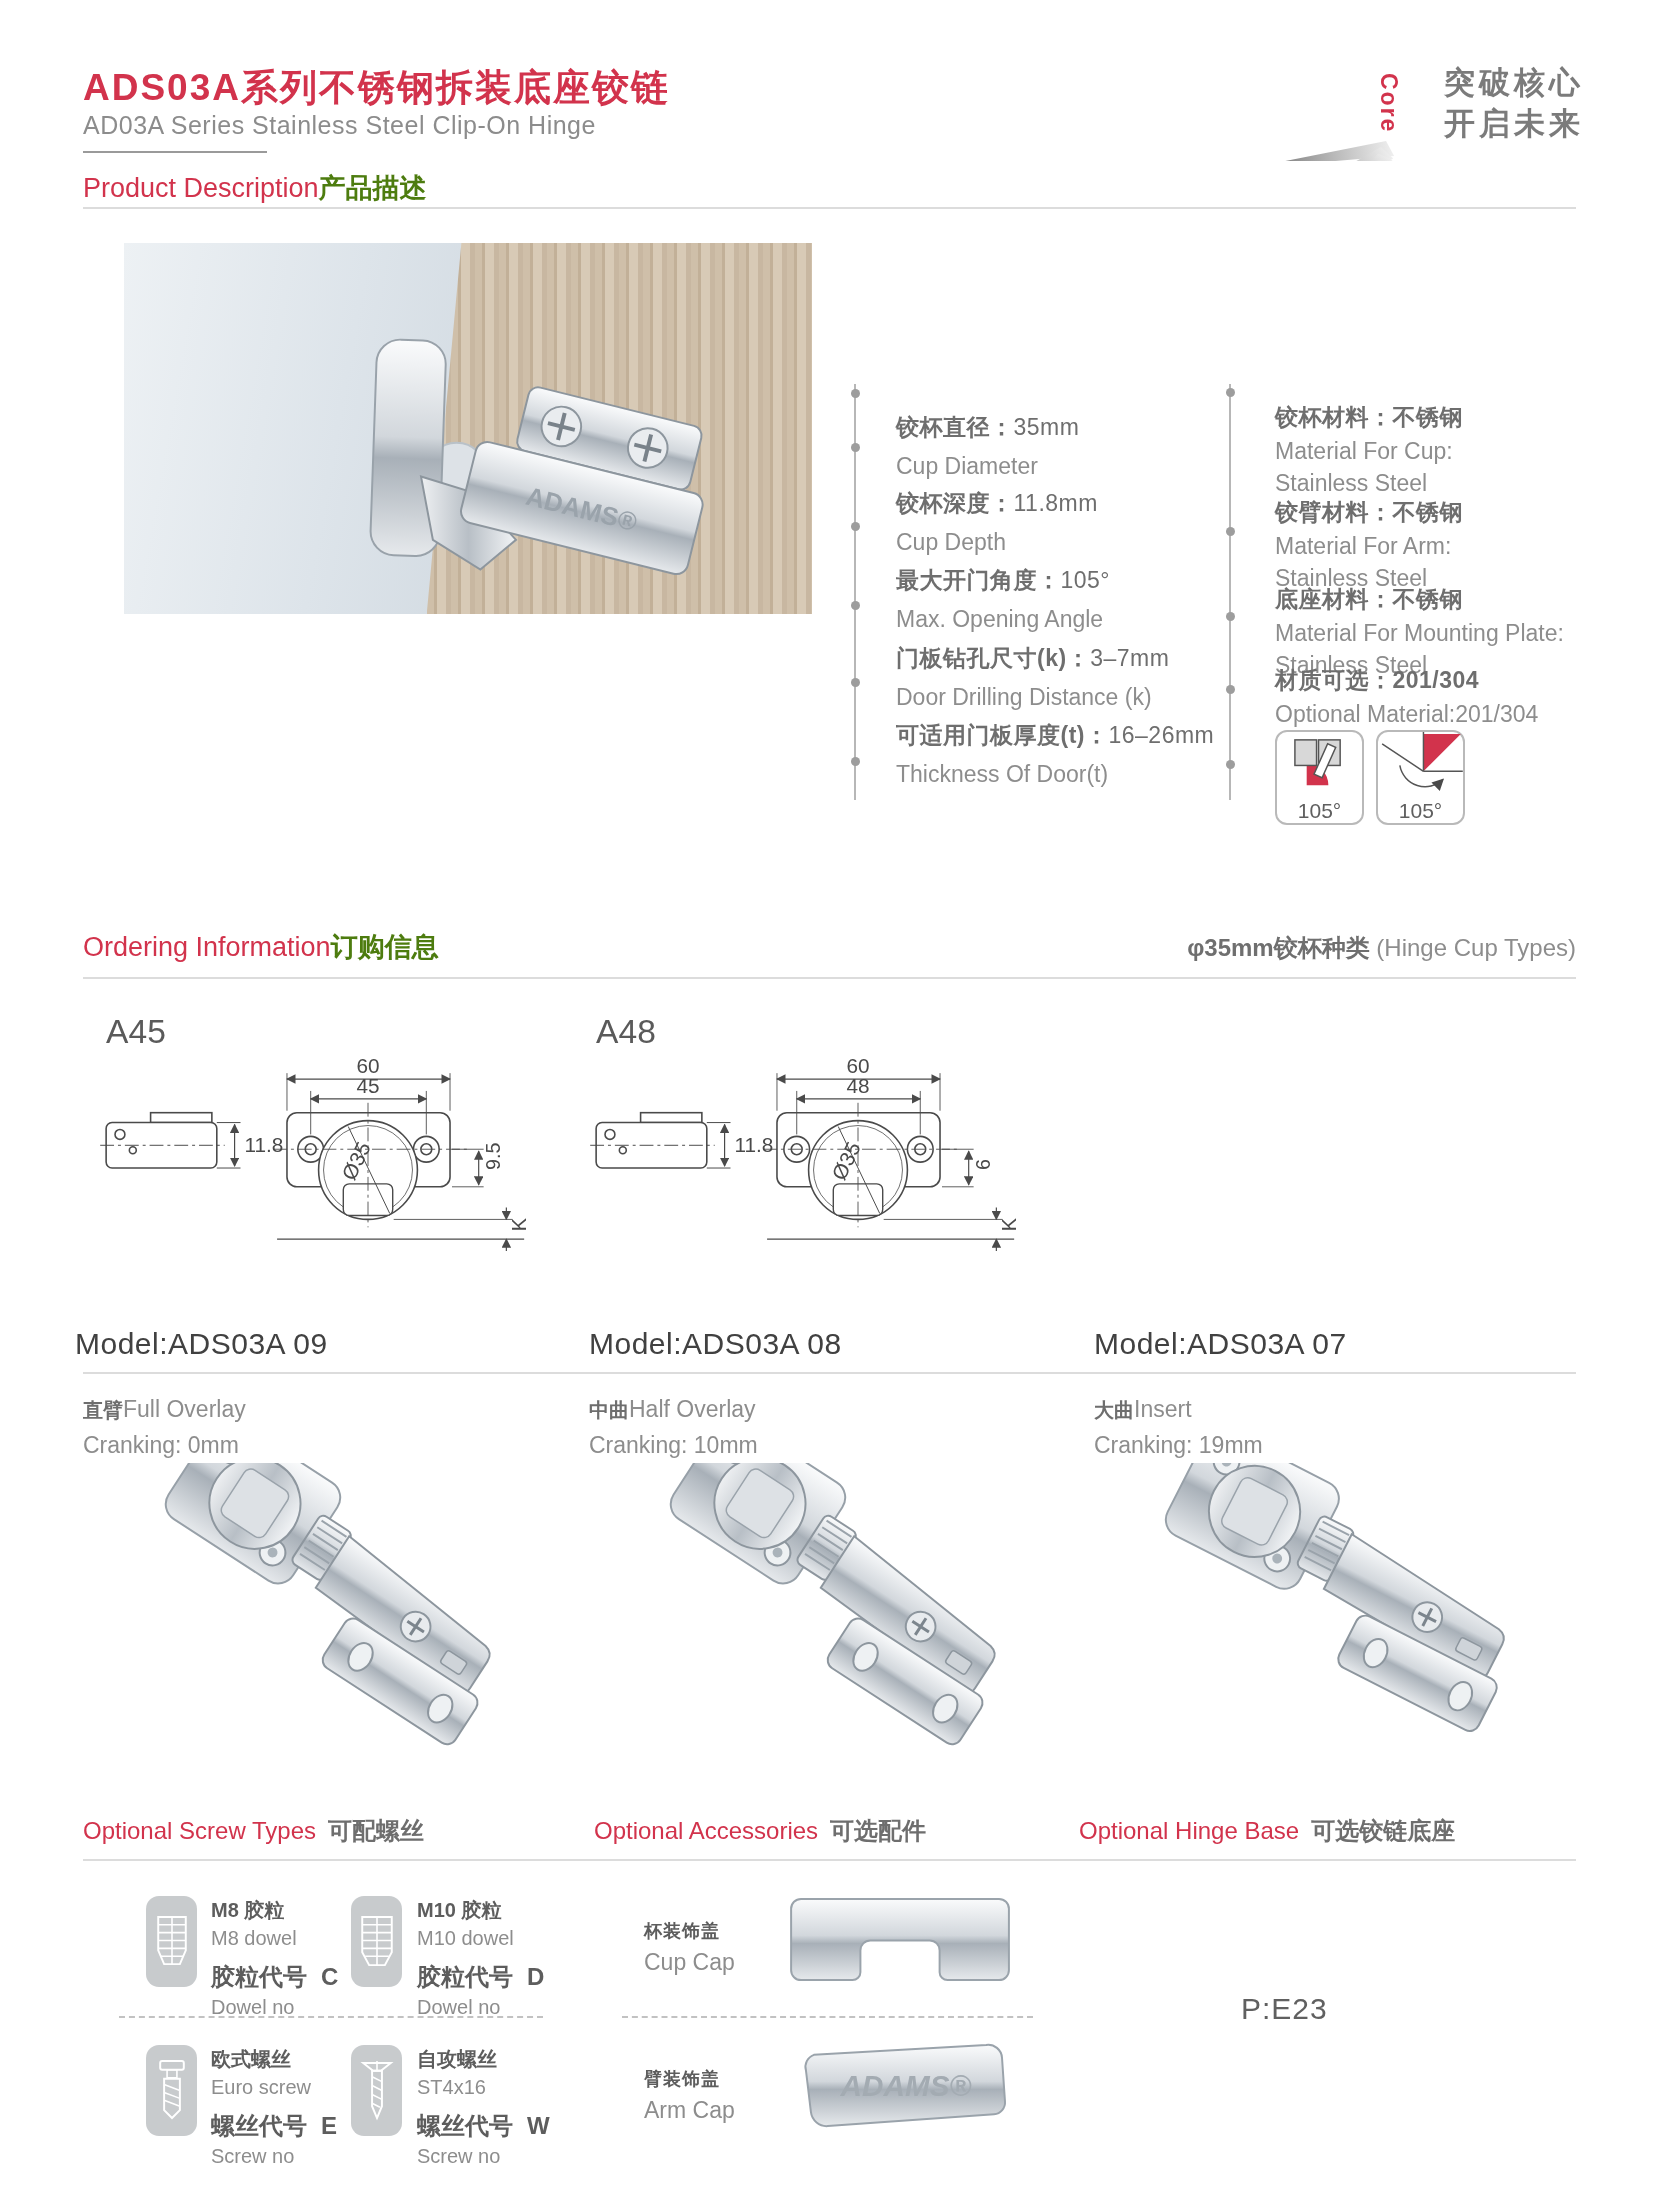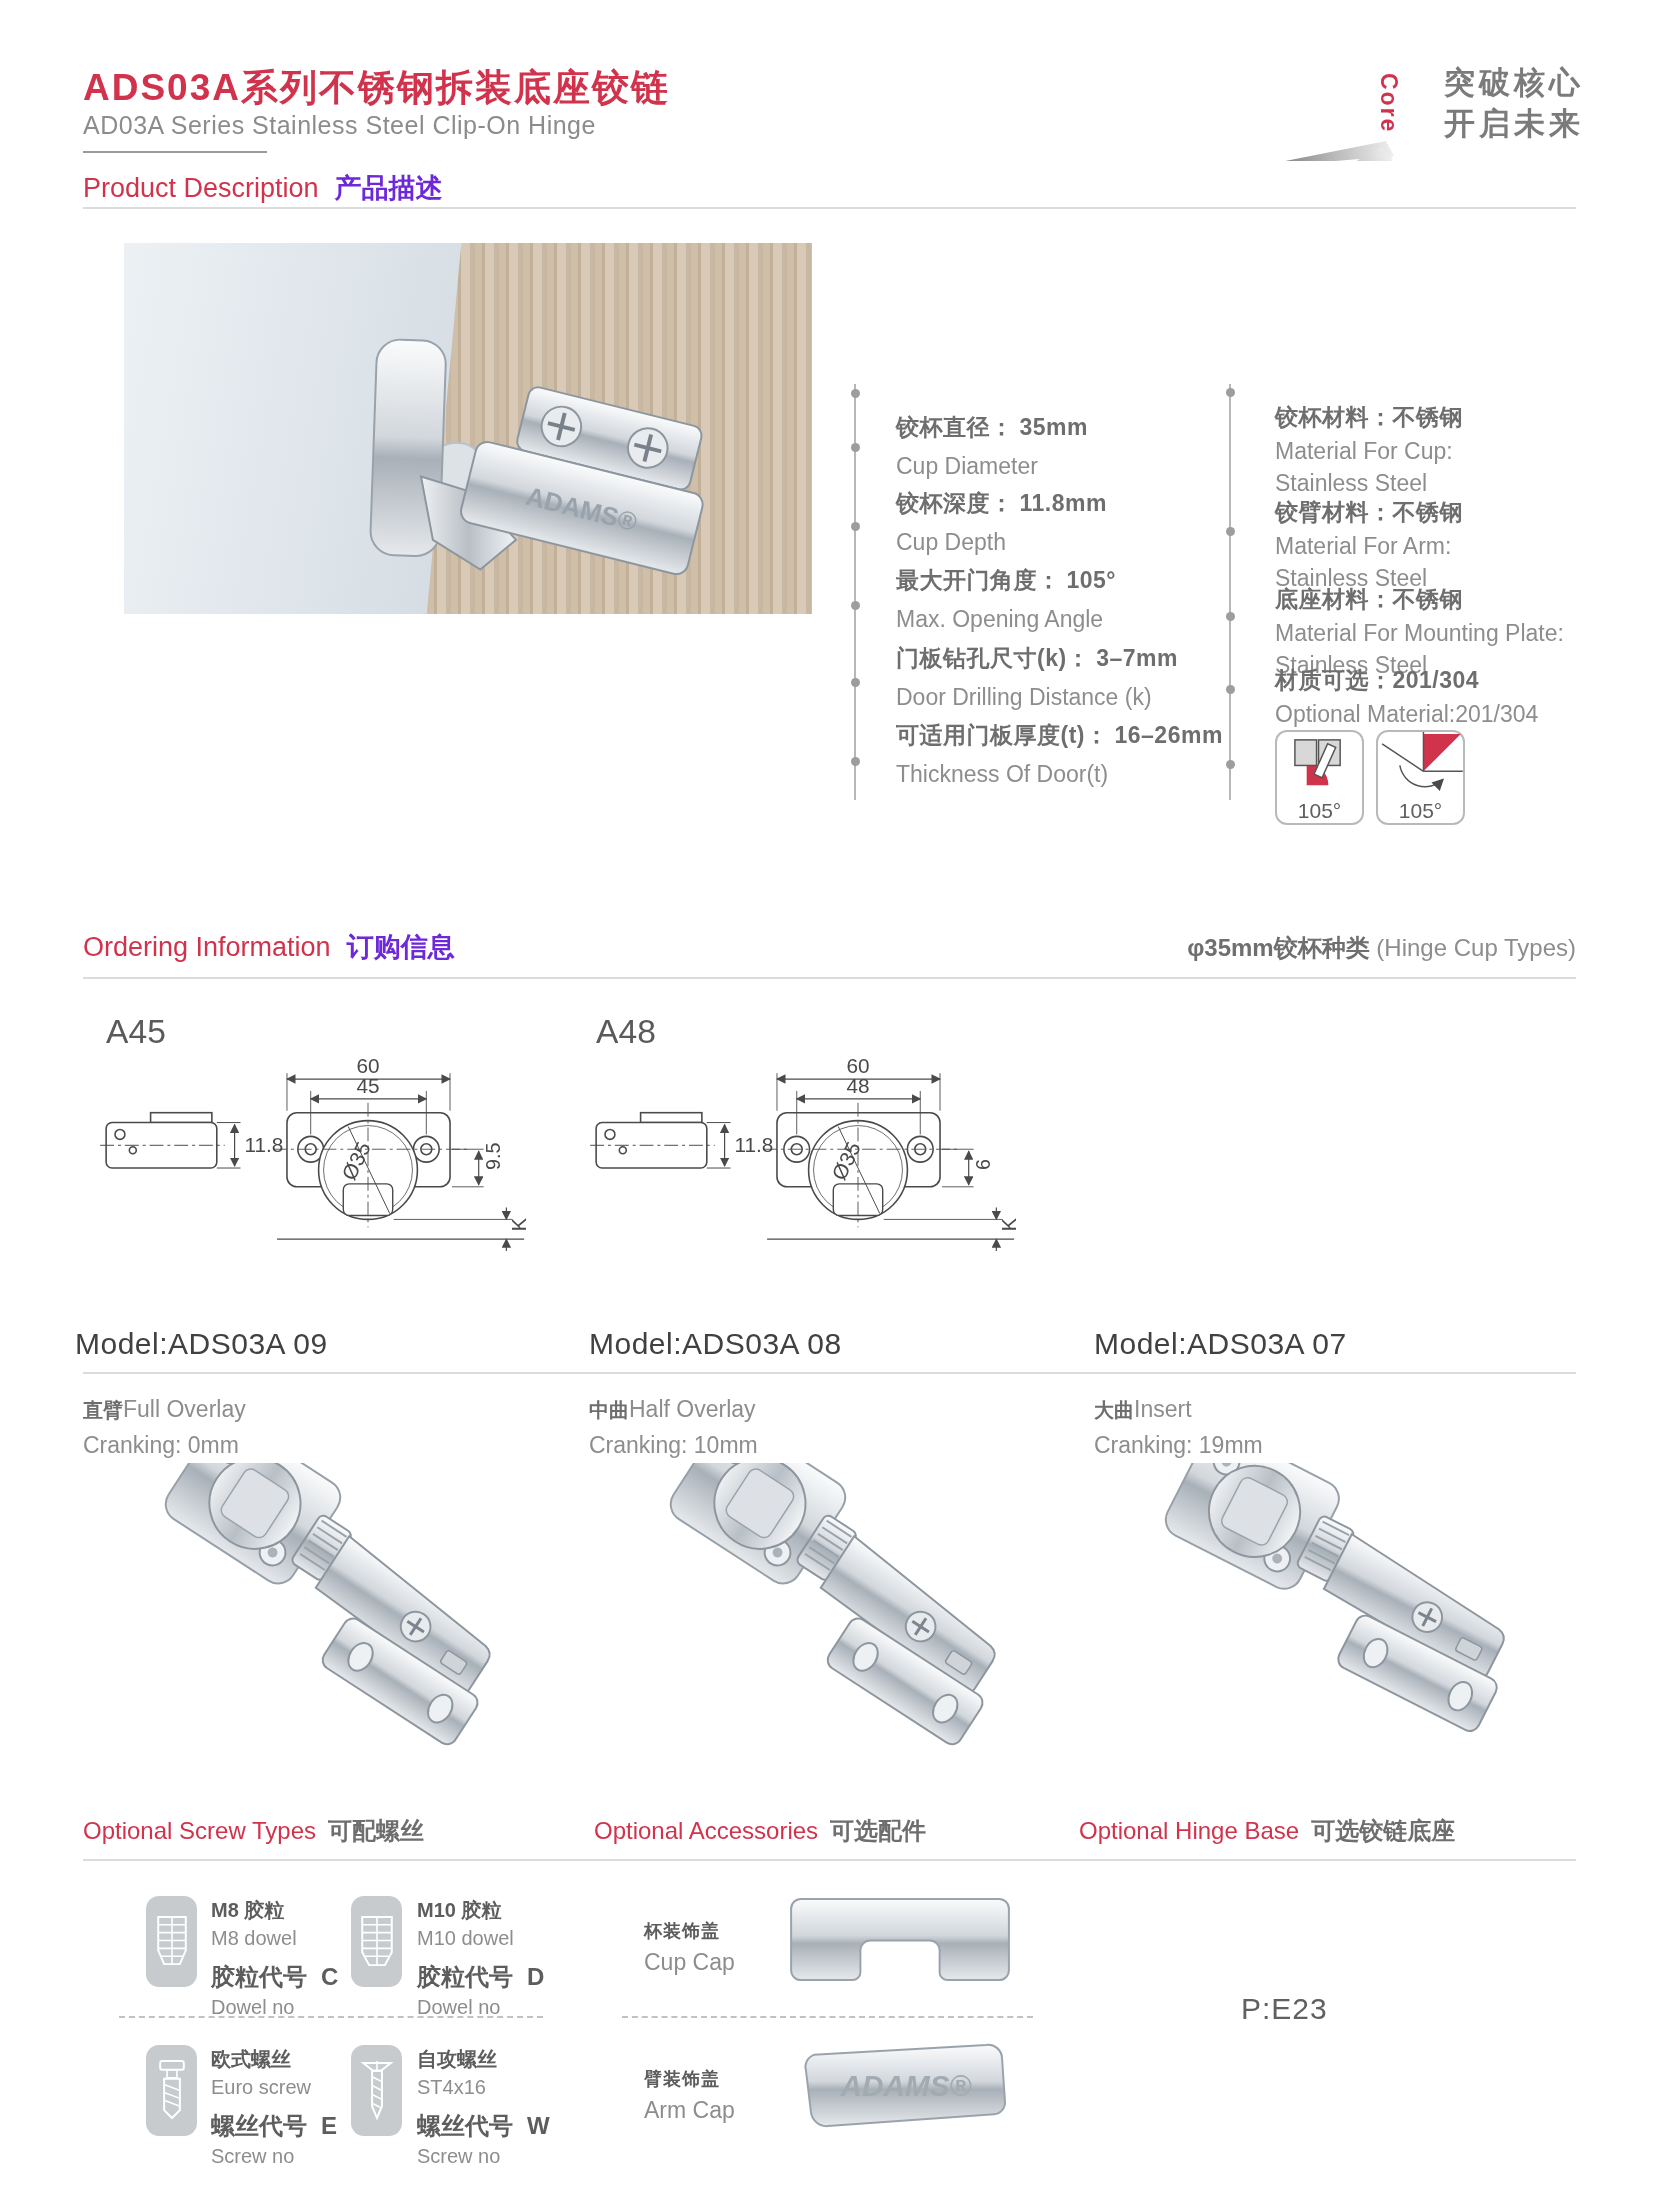--- a/index.html
+++ b/index.html
@@ -16,36 +16,36 @@
   .logo-wrap { left:1236px; top:57px; width:356px; height:109px; }
   .logo-fan { position:absolute; left:0; top:0; }
   .logo-core { position:absolute; left:166px; top:16px; color:#d2334c; font-size:23px; font-weight:600;
                transform:rotate(90deg); transform-origin:left top; letter-spacing:2px; }
   .logo-slogan { position:absolute; left:208px; top:6px; font-size:31px; font-weight:700; color:#7b7b7b;
                  letter-spacing:4px; line-height:1.32; }
 
   
   .sec-head { font-size:27px; }
   .sec-head .en { color:#d2334c; }
-  .sec-head .zh { color:#6d28d9; font-weight:700; margin-left:16px; }
+  .sec-head .zh { color:#4d7c0f; font-weight:700; }
   .rule { height:2px; background:#dcdcdc; left:83px; width:1493px; }
 
   
   .photo { left:124px; top:243px; width:688px; height:371px; background:#eef1f3; overflow:hidden; }
   .photo .panel-left { position:absolute; left:0; top:0; width:50%; height:100%;
       background:linear-gradient(100deg,#edf1f4 0%,#dde4ea 60%,#d3dbe2 100%); }
   .photo .panel-wood { position:absolute; left:44%; top:0; width:56%; height:100%;
       background:repeating-linear-gradient(90deg,#cfbfa9 0 7px,#c2b098 7px 10px,#d8cab6 10px 19px,#c8b7a1 19px 24px);
       clip-path:polygon(9% 0,100% 0,100% 100%,0 100%); }
 
   
   .timeline { width:2px; background:#b7b7b7; }
   .tl-dot { position:absolute; width:9px; height:9px; border-radius:50%; background:#9d9d9d; left:-3.5px; }
   .spec-item .l1 { font-size:23px; font-weight:700; color:#6e6e6e; letter-spacing:0.5px; }
-  .spec-item .l1 .val { font-weight:700; margin-left:6px; }
+  .spec-item .l1 .val { font-weight:400; }
   .spec-item .l2 { font-size:23px; color:#8d8d8d; margin-top:10px; }
   .specr-item .l1 { font-size:23px; font-weight:700; color:#6e6e6e; letter-spacing:0.5px; }
   .specr-item .le { font-size:23px; color:#8d8d8d; margin-top:5px; }
 
   .angle-badge { width:89px; height:95px; border:2px solid #b9b9b9; border-radius:12px; background:#fff;
                  text-align:center; }
   .angle-badge .lab { font-size:21px; color:#5f5f5f; margin-top:2px; }
 
   
   .order-right { right:83px; top:932px; font-size:24px; }

